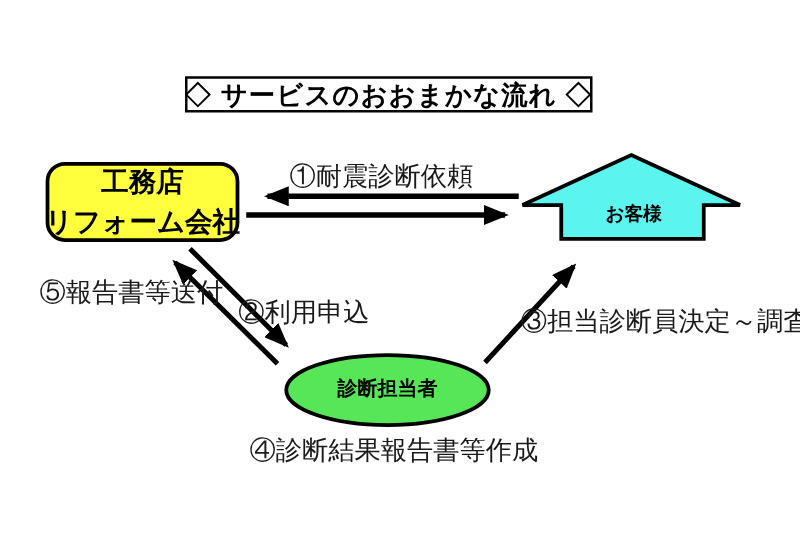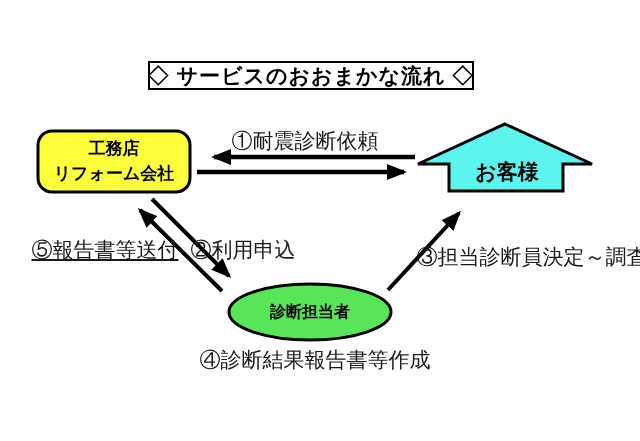--- a/index.html
+++ b/index.html
@@ -22,34 +22,34 @@
     white-space:nowrap;
   }
   .node-label{
     position:absolute;
     transform:translate(-50%,-50%);
     display:flex;flex-direction:column;align-items:center;justify-content:center;
     font-weight:bold;color:#000;text-align:center;
     line-height:1.45;
     white-space:nowrap;
   }
-  .node-label.contractor{left:114px;top:162px;font-size:17px;}
-  .node-label.customer{left:507px;top:172px;font-size:21px;}
+  .node-label.contractor{left:114px;top:162px;font-size:22px;}
+  .node-label.customer{left:507px;top:172px;font-size:15px;}
   .node-label.aim{left:310px;top:312px;font-size:16px;line-height:1.55;}
   .flow-label{
     position:absolute;
     transform:translate(-50%,-50%);
     font-family:"Liberation Serif", serif;
     font-weight:normal;color:#1a1a1a;
     font-size:21px;
     white-space:nowrap;
   }
   .lbl-1{left:305px;top:141px;}
   .lbl-6{left:300px;top:188px;}
-  .lbl-5{left:105px;top:250px;text-decoration:underline;}
+  .lbl-5{left:105px;top:234px;}
   .lbl-2{left:243px;top:250px;}
   .lbl-3{left:532px;top:257px;}
   .lbl-4{left:315px;top:360px;}
 </style>
 </head>
 <body>
 
 <div class="stage">
 
   <svg width="640" height="441" viewBox="0 0 640 441">

